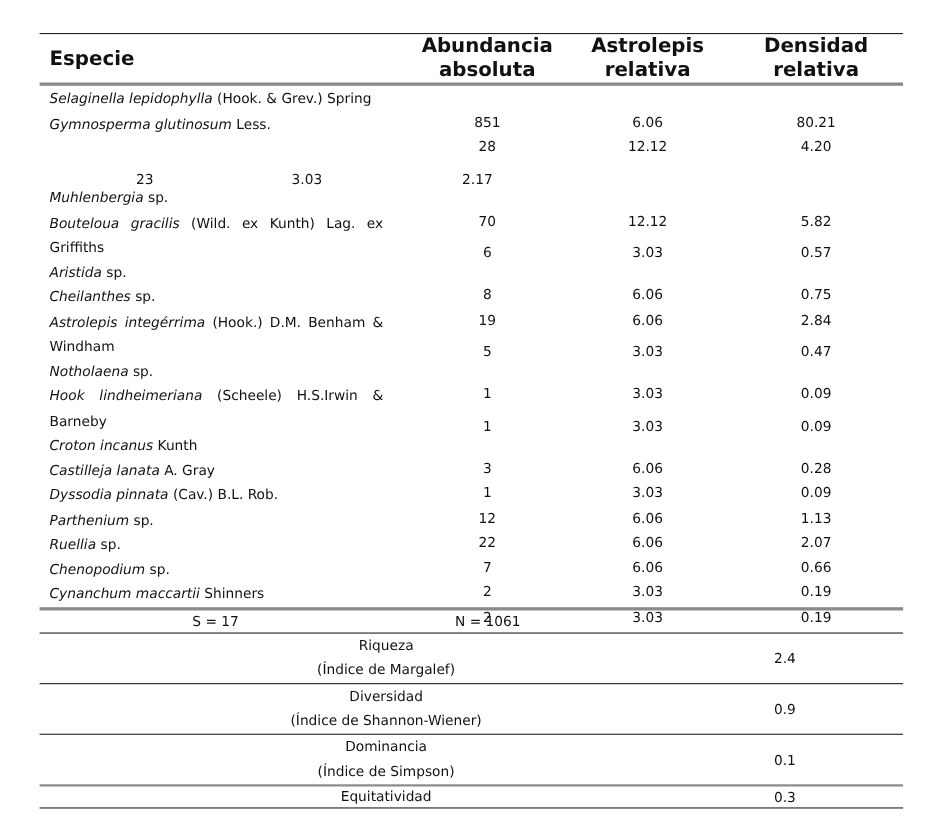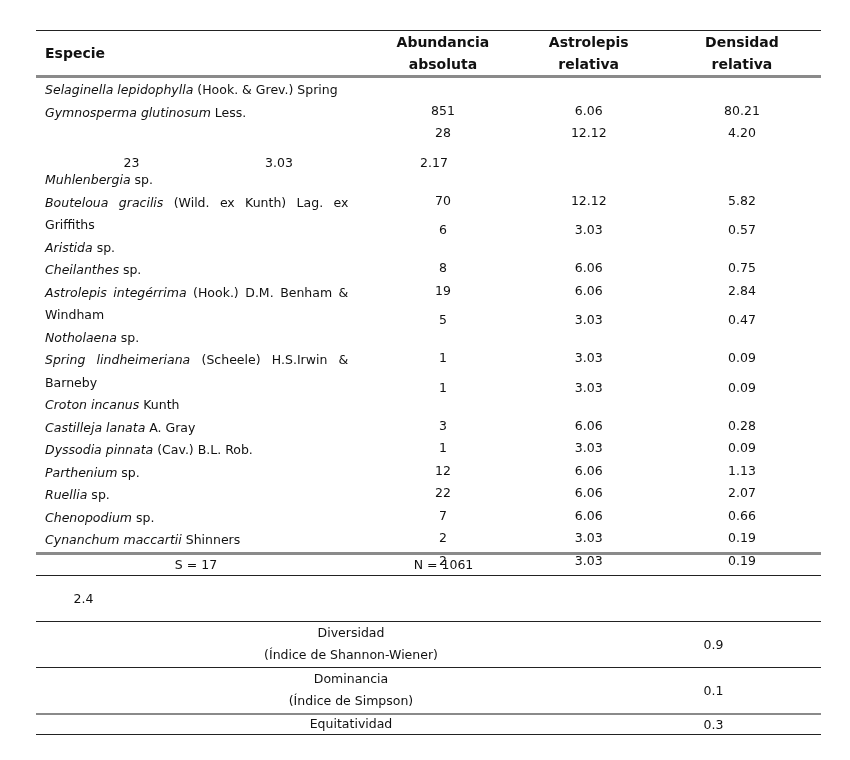--- a/index.html
+++ b/index.html
@@ -31,21 +31,21 @@
       border-top: 3px solid #8a8a8a;
     }
     .rule-black {
       height: 0;
       border-top: 1px solid #222;
     }
     .hdr {
       display: flex;
       height: 44px;
       font-weight: bold;
-      font-size: 14px;
+      font-size: 18px;
     }
     .hdr .c-sp {
       width: 320px;
       padding-left: 9px;
       display: flex;
       align-items: center;
     }
     .hdr .c-num {
       text-align: center;
       line-height: 22px;
@@ -184,21 +184,21 @@
         <div class="c-num c-fr">3.03</div>
         <div class="c-num c-de">0.47</div>
       </div>
       <div class="row single">
         <div class="c-sp"><i>Notholaena</i><span> sp.</span></div>
         <div class="c-num c-ab">1</div>
         <div class="c-num c-fr">3.03</div>
         <div class="c-num c-de">0.09</div>
       </div>
       <div class="row double">
-        <div class="c-sp"><i>Spring lindheimeriana</i><span> (Scheele) H.S.Irwin &amp; Barneby</span></div>
+        <div class="c-sp"><i>Hook lindheimeriana</i><span> (Scheele) H.S.Irwin &amp; Barneby</span></div>
         <div class="c-num c-ab">1</div>
         <div class="c-num c-fr">3.03</div>
         <div class="c-num c-de">0.09</div>
       </div>
       <div class="row single">
         <div class="c-sp"><i>Croton incanus</i><span> Kunth</span></div>
         <div class="c-num c-ab">3</div>
         <div class="c-num c-fr">6.06</div>
         <div class="c-num c-de">0.28</div>
       </div>
@@ -243,20 +243,24 @@
   <div class="rule-gray"></div>
 
   <div class="sn-row">
     <div class="sn-s">S = 17</div>
     <div class="sn-n">N = 1061</div>
   </div>
 
   <div class="rule-black"></div>
 
   <div class="idx-row two">
+    <div class="idx-label">
+      <div>Riqueza</div>
+      <div>(Índice de Margalef)</div>
+    </div>
     <div class="idx-val"><span>2.4</span></div>
   </div>
   <div class="rule-black"></div>
 
   <div class="idx-row two">
     <div class="idx-label">
       <div>Diversidad</div>
       <div>(Índice de Shannon-Wiener)</div>
     </div>
     <div class="idx-val"><span>0.9</span></div>

